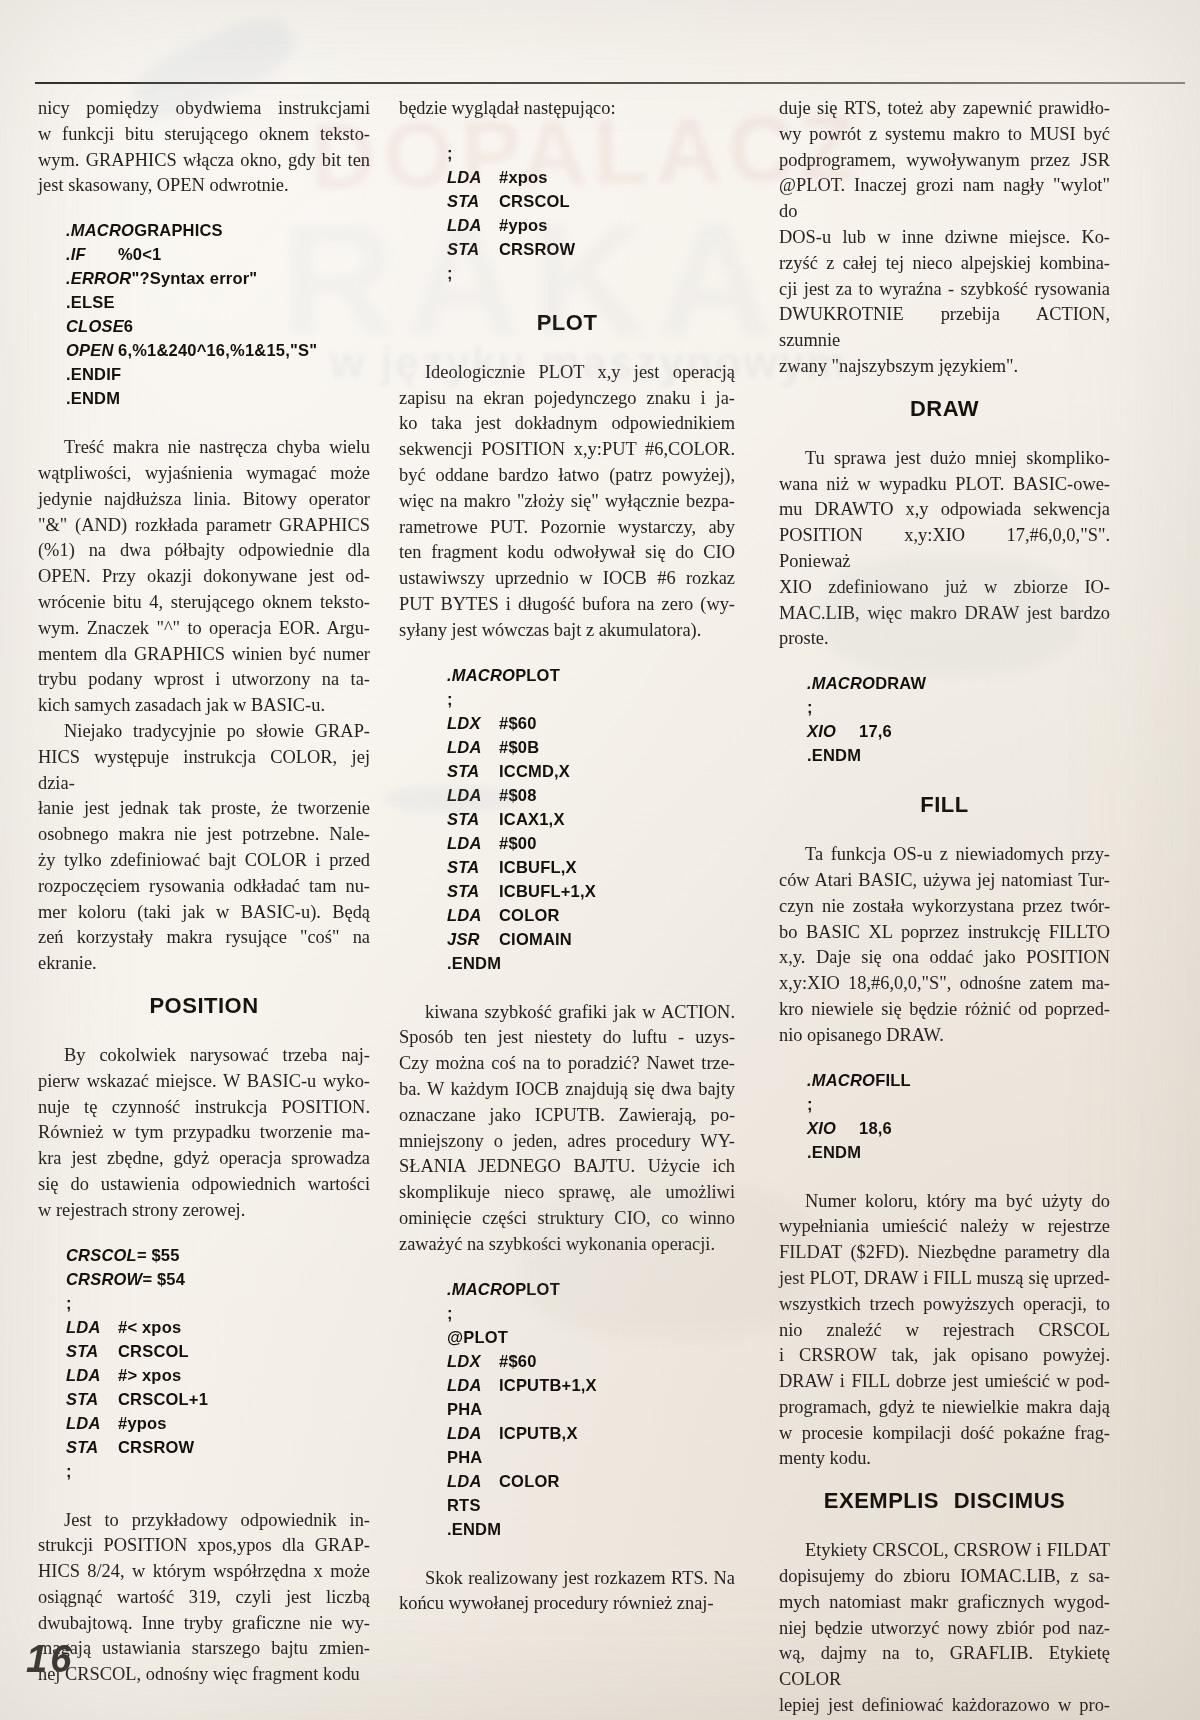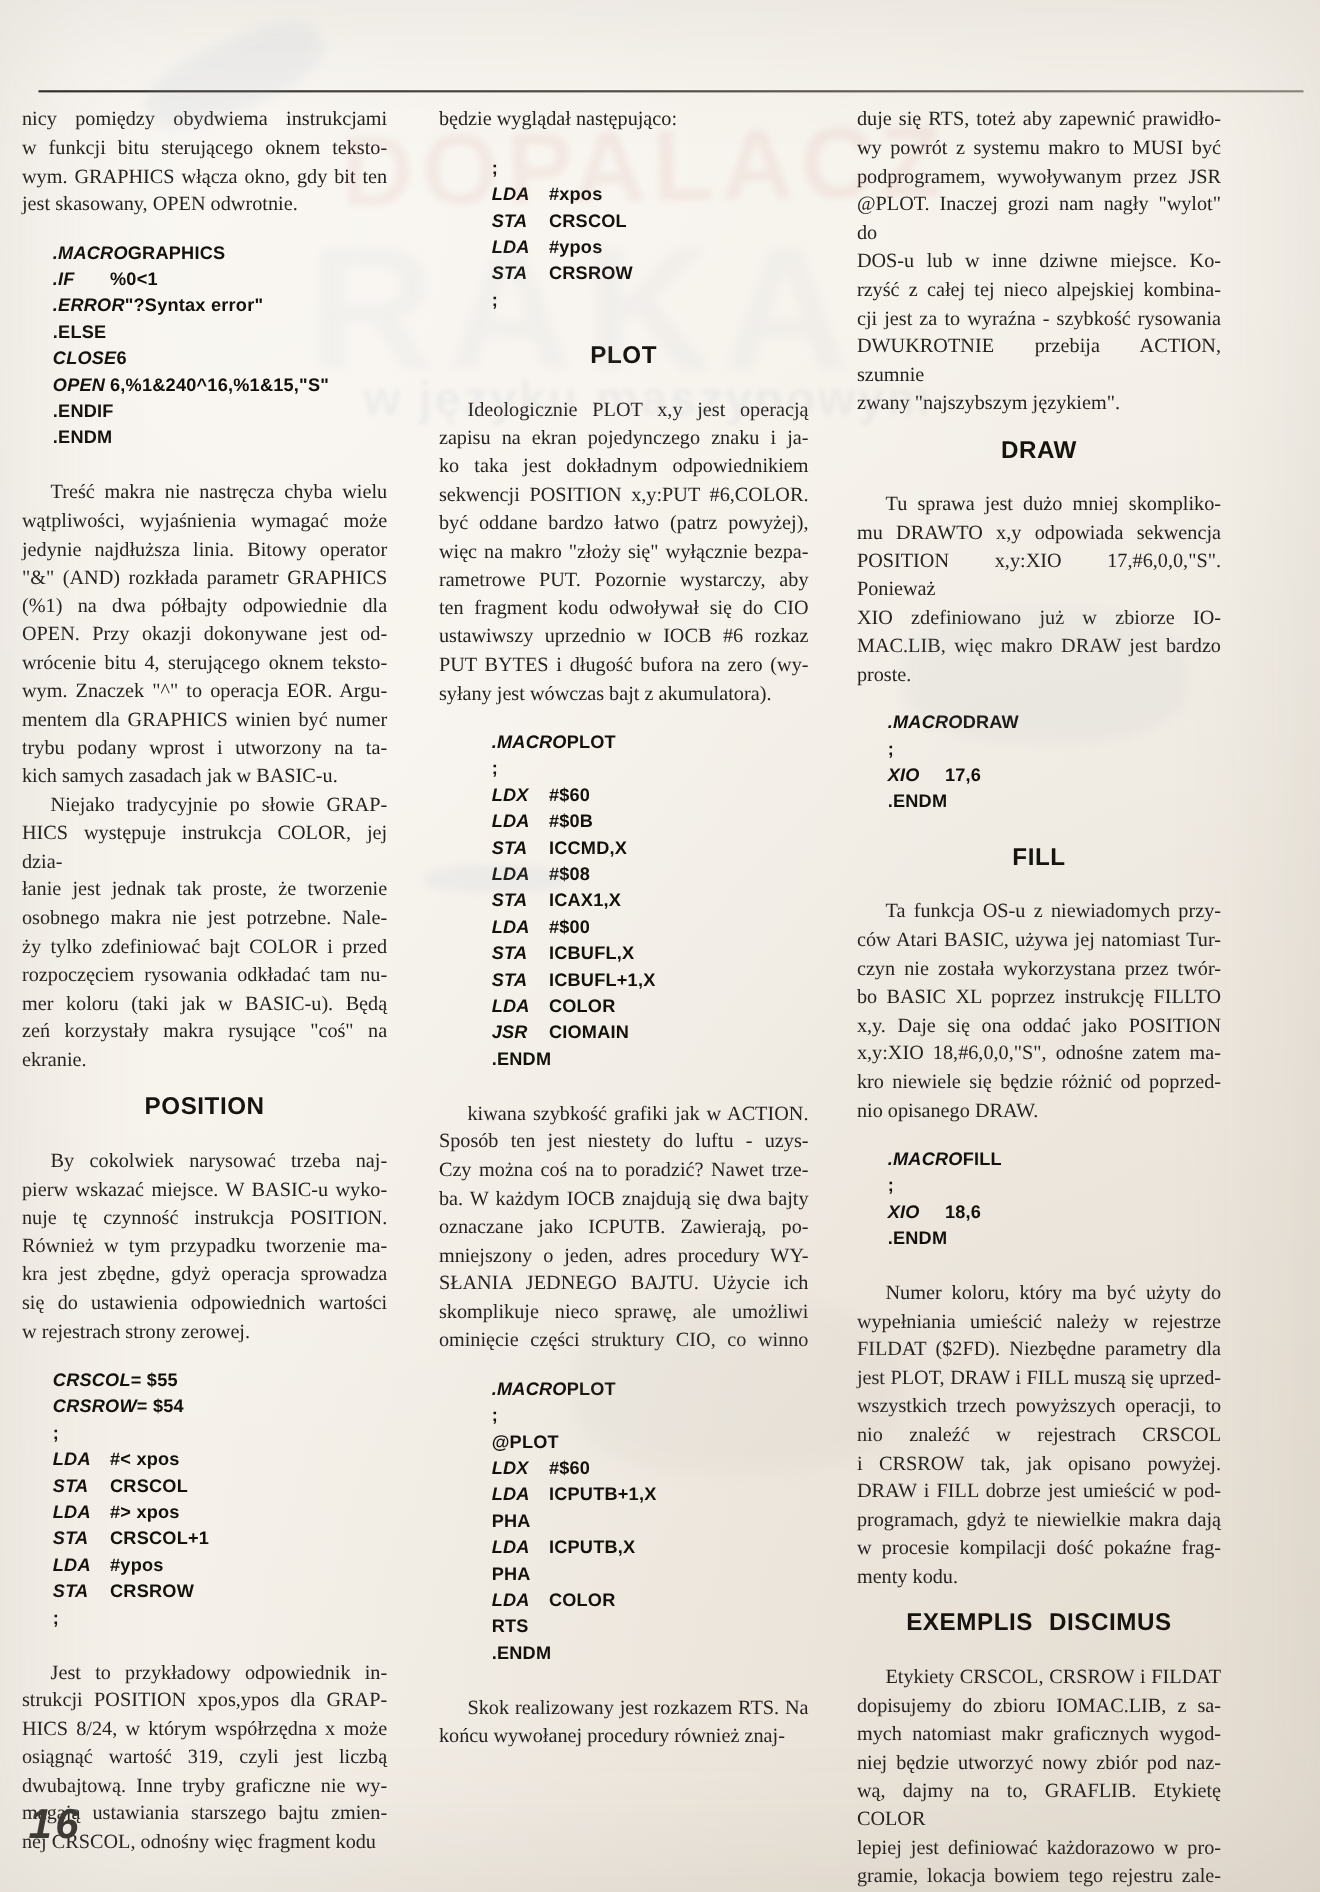--- a/index.html
+++ b/index.html
@@ -19,21 +19,21 @@
     box-shadow:inset 0 0 140px rgba(125,110,92,.16);
   }
   .rule{
     position:absolute;left:35px;top:82px;width:1150px;height:2px;
     background:linear-gradient(to right,#2f2d2b,#56524d 55%,#8d877f 100%);
   }
   .col{
     position:absolute;top:96px;
     font-size:18.4px;line-height:25.8px;color:#262220;
   }
-  .col1{left:20px;width:332px;}
+  .col1{left:38px;width:332px;}
   .col2{left:399px;width:336px;}
   .col3{left:779px;width:331px;}
   .para{margin:0;}
   .line{text-align:justify;text-align-last:justify;min-height:25.8px;}
   .line.last{text-align-last:left;}
   .para.indent .line:first-child{text-indent:26px;}
   .heading{
     margin-top:16px;margin-bottom:24px;
     text-align:center;
     font-family:"Liberation Sans", sans-serif;
@@ -182,20 +182,21 @@
       <div class="para indent">
         <div class="line">kiwana szybkość grafiki jak w ACTION.</div>
         <div class="line">Sposób ten jest niestety do luftu - uzys-</div>
         <div class="line">Czy można coś na to poradzić? Nawet trze-</div>
         <div class="line">ba. W każdym IOCB znajdują się dwa bajty</div>
         <div class="line">oznaczane jako ICPUTB. Zawierają, po-</div>
         <div class="line">mniejszony o jeden, adres procedury WY-</div>
         <div class="line">SŁANIA JEDNEGO BAJTU. Użycie ich</div>
         <div class="line">skomplikuje nieco sprawę, ale umożliwi</div>
         <div class="line">ominięcie części struktury CIO, co winno</div>
+        <div class="line last">zaważyć na szybkości wykonania operacji.</div>
       </div>
       <div class="codeblock">
         <div class="cline"><span class="mn">.MACRO</span><span class="op">PLOT</span></div>
         <div class="cline">;</div>
         <div class="cline">@PLOT</div>
         <div class="cline"><span class="mn">LDX</span><span class="op">#$60</span></div>
         <div class="cline"><span class="mn">LDA</span><span class="op">ICPUTB+1,X</span></div>
         <div class="cline">PHA</div>
         <div class="cline"><span class="mn">LDA</span><span class="op">ICPUTB,X</span></div>
         <div class="cline">PHA</div>
@@ -216,20 +217,21 @@
         <div class="line">@PLOT. Inaczej grozi nam nagły "wylot" do</div>
         <div class="line">DOS-u lub w inne dziwne miejsce. Ko-</div>
         <div class="line">rzyść z całej tej nieco alpejskiej kombina-</div>
         <div class="line">cji jest za to wyraźna - szybkość rysowania</div>
         <div class="line">DWUKROTNIE przebija ACTION, szumnie</div>
         <div class="line last">zwany "najszybszym językiem".</div>
       </div>
       <div class="heading">DRAW</div>
       <div class="para indent">
         <div class="line">Tu sprawa jest dużo mniej skompliko-</div>
+        <div class="line">wana niż w wypadku PLOT. BASIC-owe-</div>
         <div class="line">mu DRAWTO x,y odpowiada sekwencja</div>
         <div class="line">POSITION x,y:XIO 17,#6,0,0,"S". Ponieważ</div>
         <div class="line">XIO zdefiniowano już w zbiorze IO-</div>
         <div class="line">MAC.LIB, więc makro DRAW jest bardzo</div>
         <div class="line last">proste.</div>
       </div>
       <div class="codeblock">
         <div class="cline"><span class="mn">.MACRO</span><span class="op">DRAW</span></div>
         <div class="cline">;</div>
         <div class="cline"><span class="mn">XIO</span><span class="op">17,6</span></div>

